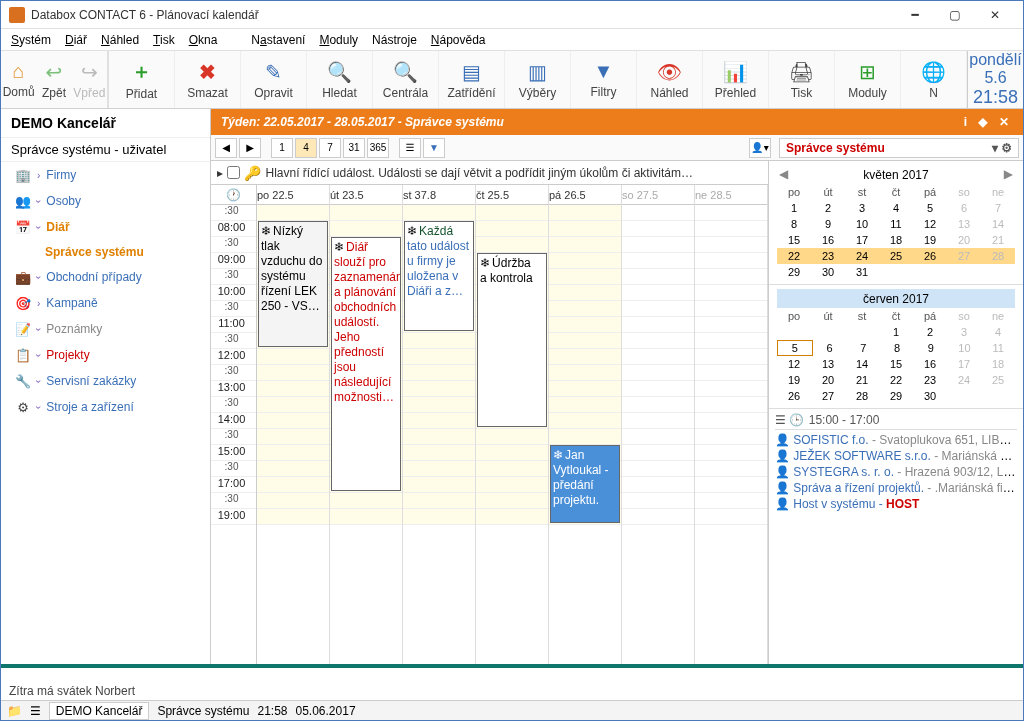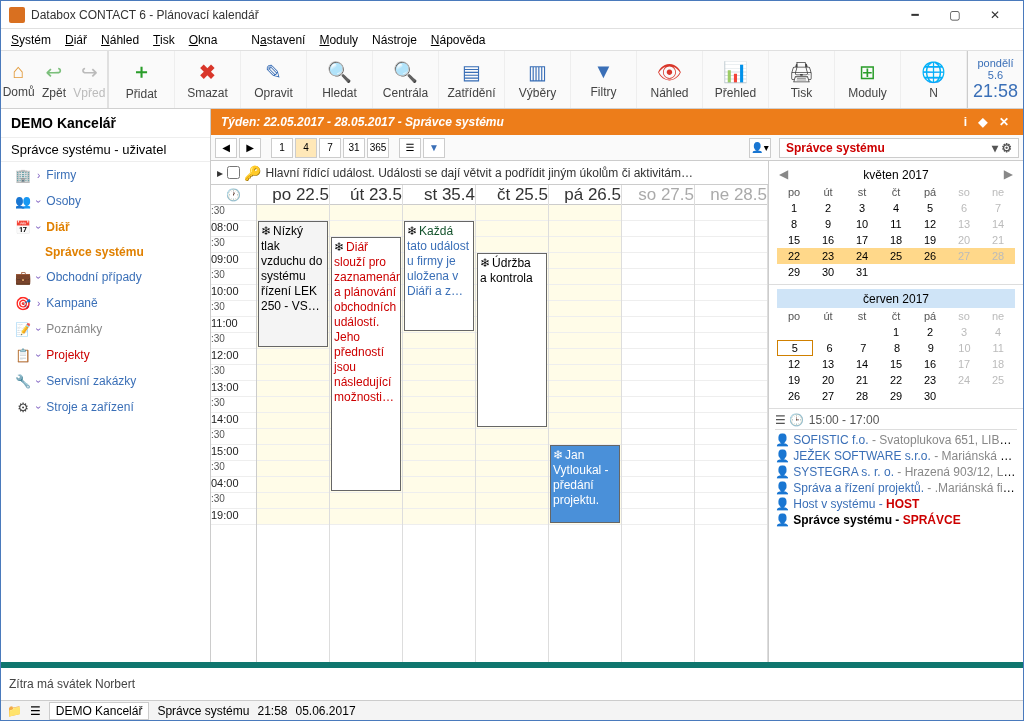--- a/index.html
+++ b/index.html
@@ -12,21 +12,21 @@
 .menubar span{padding:2px 6px;cursor:default}
 .menubar span u{text-decoration:underline}
 .toolbar{height:58px;display:flex;border-bottom:1px solid #d0d0d0;background:#fafafa}
 .tb-left{width:210px;display:flex;border-right:2px solid #e0e0e0}
 .tb-btn{flex:1;display:flex;flex-direction:column;align-items:center;justify-content:center;gap:2px;color:#444}
 .tb-btn.dis{color:#bbb}
 .tb-ico{font-size:20px}
 .tb-right{flex:1;display:flex}
 .tb-right .tb-btn{width:66px;flex:none;border-right:1px solid #eee}
 .tb-clock{width:56px;display:flex;flex-direction:column;align-items:center;justify-content:center;border-left:1px solid #ccc;color:#3a6fb7}
-.tb-clock .day{font-size:11px}
+.tb-clock .day{font-size:16px}
 .tb-clock .time{font-size:18px;font-weight:500}
 .main{flex:1;display:flex;min-height:0}
 .sidebar{width:210px;border-right:1px solid #ccc;display:flex;flex-direction:column;background:#fff}
 .sb-hdr{padding:6px 10px;font-size:14px;font-weight:600;border-bottom:1px solid #eee}
 .sb-sub{padding:4px 10px;font-size:13px;border-bottom:1px solid #eee}
 .sb-item{padding:5px 10px 5px 14px;display:flex;align-items:center;gap:6px;color:#444;cursor:default}
 .sb-item .chev{color:#7a5bbf;font-size:10px}
 .sb-item .lbl{color:#3a6fb7}
 .sb-item.orange .lbl{color:#e08000;font-weight:600}
 .sb-item.indent{padding-left:44px}
@@ -40,25 +40,25 @@
 .toolrow .sep{width:6px}
 .user-dd{flex:1;margin-left:6px;height:20px;border:1px solid #ccc;background:#fff;display:flex;align-items:center;padding:0 6px;color:#c00;font-weight:600}
 .user-dd .dd{margin-left:auto;color:#555}
 .body-row{flex:1;display:flex;min-height:0}
 .cal-area{flex:1;display:flex;flex-direction:column;border-right:1px solid #ccc;min-width:0}
 .info-row{height:24px;border-bottom:1px solid #ccc;display:flex;align-items:center;padding:0 6px;gap:4px;font-size:12px;color:#333;white-space:nowrap;overflow:hidden}
 .info-row .key{color:#c90;font-size:14px}
 .cal-grid{flex:1;display:flex;overflow:hidden;position:relative}
 .time-col{width:46px;background:#fff;border-right:1px solid #ccc}
 .time-col .th{height:20px;border-bottom:1px solid #ccc;display:flex;align-items:center;justify-content:center;color:#3a6fb7}
-.time-col .tc{height:16px;border-bottom:1px solid #eee;font-size:10px;color:#555;text-align:left;padding-right:4px}
+.time-col .tc{height:16px;border-bottom:1px solid #eee;font-size:10px;color:#555;text-align:center;padding-right:4px}
 .time-col .tc.hr{font-size:11px;color:#222;font-weight:500}
 .days{flex:1;display:flex;position:relative}
 .day-col{flex:1;border-right:1px solid #ddd;position:relative}
-.day-col .dh{height:20px;border-bottom:1px solid #ccc;text-align:right;font-size:17px;color:#333;line-height:20px}
+.day-col .dh{height:20px;border-bottom:1px solid #ccc;text-align:left;font-size:11px;color:#333;line-height:20px}
 .day-col.weekend .dh{color:#aaa}
 .day-col .slot{height:16px;border-bottom:1px solid #eee}
 .day-col .slot.odd{background:#fffce8}
 .event{position:absolute;left:1px;right:1px;border:1px solid #666;background:#fff;font-size:11px;padding:2px;overflow:hidden;line-height:1.25}
 .event .et{display:flex;gap:2px}
 .ev-gray{background:#f4f4f4}
 .ev-blue{background:#4a90d9;color:#fff}
 .side-panels{width:254px;display:flex;flex-direction:column;background:#fff}
 .mini-cal{padding:4px 8px;border-bottom:1px solid #ddd}
 .mc-hdr{text-align:center;font-size:13px;padding:2px 0;position:relative}
@@ -70,21 +70,21 @@
 .mc-row span.dim{color:#bbb}
 .mc-row span.hl{background:#ffd88a}
 .mc-row span.today{border:1px solid #d08000;padding:1px 0}
 .mini-cal.jun .mc-hdr{background:#cfe4f7}
 .tasks{flex:1;overflow:auto;padding:4px 6px;font-size:12px}
 .tasks .thdr{display:flex;align-items:center;gap:4px;color:#555;border-bottom:1px solid #ddd;padding-bottom:2px;margin-bottom:2px}
 .tasks .titem{padding:1px 0;white-space:nowrap;overflow:hidden;text-overflow:ellipsis}
 .tasks .titem a{color:#3a6fb7}
 .tasks .titem .g{color:#888}
 .tasks .titem .r{color:#c00;font-weight:600}
-.status{height:18px;border-top:6px solid #0f766e;padding:16px 8px;font-size:11px;color:#444;display:flex;align-items:center}
+.status{height:18px;border-top:4px solid #0f766e;padding:16px 8px;font-size:11px;color:#444;display:flex;align-items:flex-start}
 .taskbar{height:20px;border-top:1px solid #ccc;background:#f4f4f4;display:flex;align-items:center;gap:8px;padding:0 6px;font-size:11px}
 .taskbar .chip{padding:1px 6px;border:1px solid #ccc;background:#fff}
 </style>
 </head>
 <body>
 
 <div class="title-bar">
   <span class="app-icon"></span>
   <span class="title-text">Databox CONTACT 6 - Plánovací kalendář</span>
   <div class="win-btn">━</div>
@@ -284,21 +284,21 @@
                 <div class="tc hr">11:00</div>
                 <div class="tc">:30</div>
                 <div class="tc hr">12:00</div>
                 <div class="tc">:30</div>
                 <div class="tc hr">13:00</div>
                 <div class="tc">:30</div>
                 <div class="tc hr">14:00</div>
                 <div class="tc">:30</div>
                 <div class="tc hr">15:00</div>
                 <div class="tc">:30</div>
-                <div class="tc hr">04:00</div>
+                <div class="tc hr">17:00</div>
                 <div class="tc">:30</div>
                 <div class="tc hr">19:00</div>
               </div>
           </div>
           <div class="days" id="days-container">
               <div class="day-col">
                 <div class="dh">po 22.5</div>
                 <div class="slot odd"></div>
                 <div class="slot odd"></div>
                 <div class="slot odd"></div>
@@ -351,21 +351,21 @@
                 <div class="slot odd"></div>
                 <div class="event " style="top: 52px; height: 254px;">
                   <div class="et">
                     <span>❄</span>
                     <span style="color:#c00">Diář</span>
                   </div>
                   <div style="color: rgb(204, 0, 0);">slouží pro zaznamenání a plánování obchodních událostí. Jeho předností jsou následující možnosti…</div>
                 </div>
               </div>
               <div class="day-col">
-                <div class="dh">st 35.4</div>
+                <div class="dh">st 37.8</div>
                 <div class="slot odd"></div>
                 <div class="slot odd"></div>
                 <div class="slot odd"></div>
                 <div class="slot odd"></div>
                 <div class="slot odd"></div>
                 <div class="slot odd"></div>
                 <div class="slot odd"></div>
                 <div class="slot odd"></div>
                 <div class="slot odd"></div>
                 <div class="slot odd"></div>
@@ -624,21 +624,20 @@
               <span>☰</span>
               <span>🕒</span>
               <span>15:00 - 17:00</span>
             </div>
           <div id="task-list">
               <div class="titem">👤 <a>SOFISTIC f.o.</a><span class="g"> - Svatoplukova 651, LIBER…</span></div>
               <div class="titem">👤 <a>JEŽEK SOFTWARE s.r.o.</a><span class="g"> - Mariánská 323…</span></div>
               <div class="titem">👤 <a>SYSTEGRA s. r. o.</a><span class="g"> - Hrazená 903/12, Libe…</span></div>
               <div class="titem">👤 <a>Správa a řízení projektů.</a><span class="g"> - .Mariánská fir…</span></div>
               <div class="titem">👤 <a>Host v systému - </a><span class="r">HOST</span></div>
-              <div class="titem">👤 <b>Správce systému - </b><span class="r">SPRÁVCE</span></div>
             </div>
         </div>
       </div>
     </div>
   </div>
 </div>
 
 <div class="status">
     <span>Zítra má svátek Norbert</span>
   </div>

